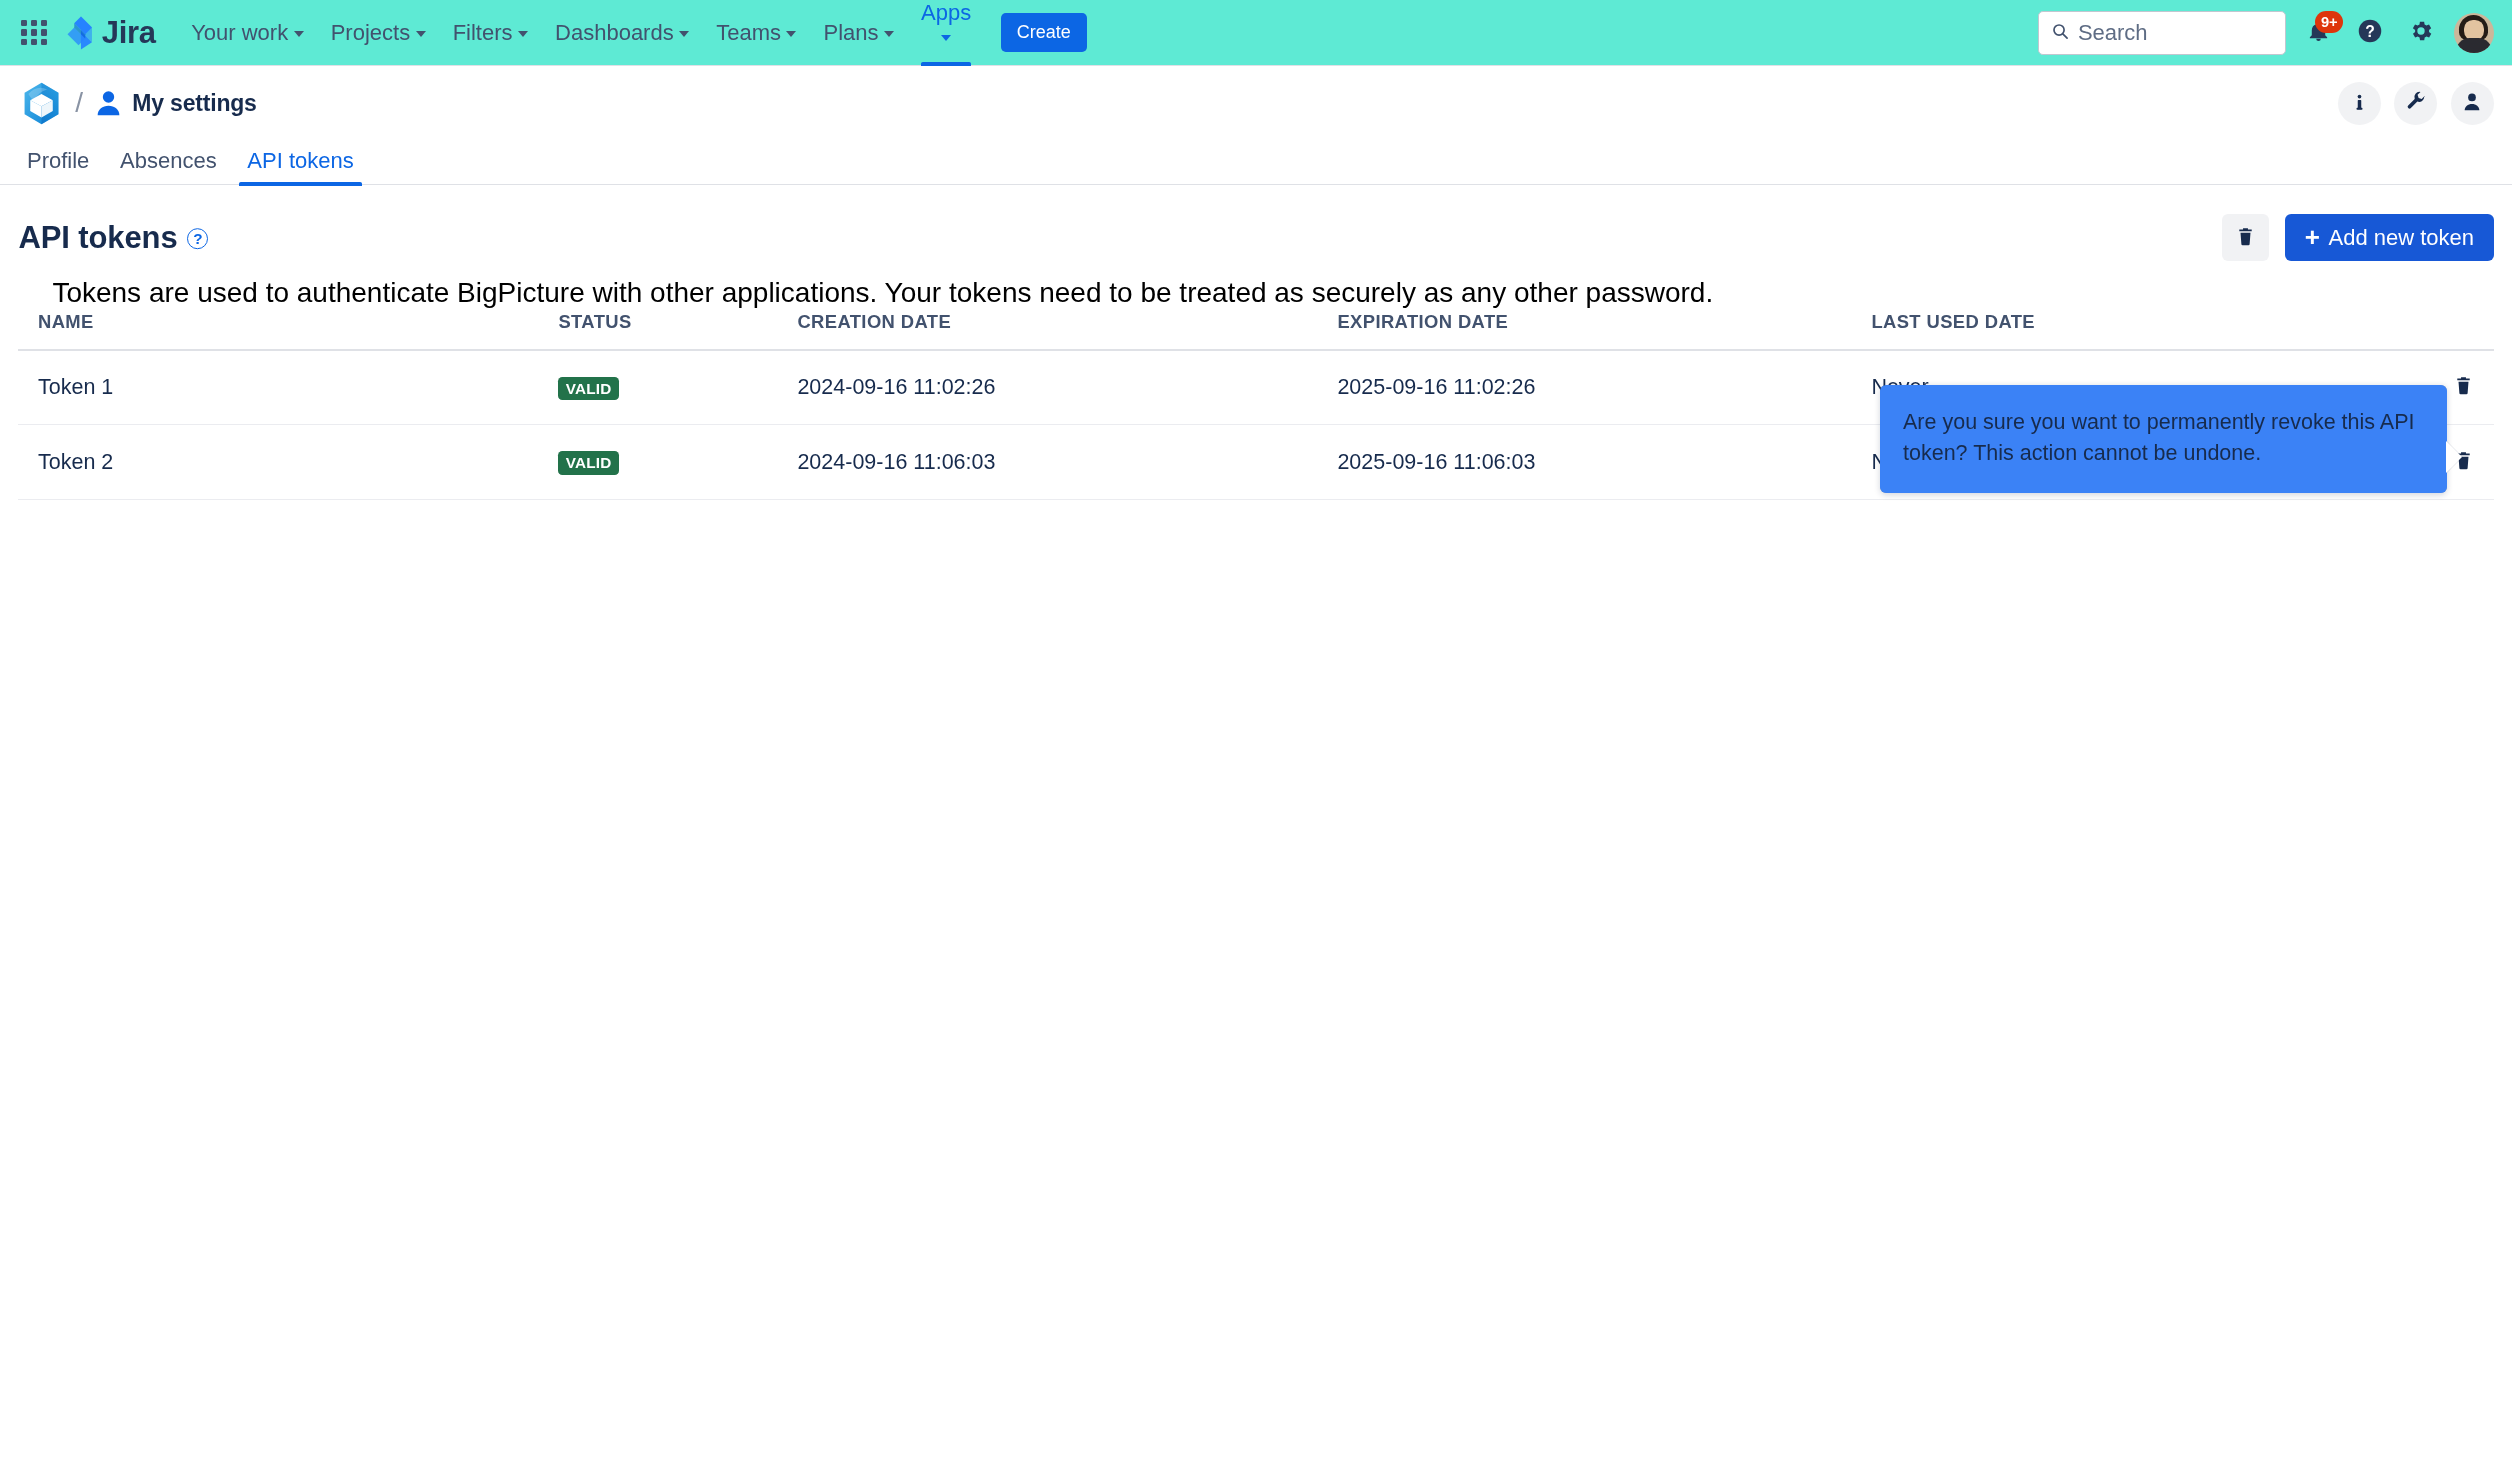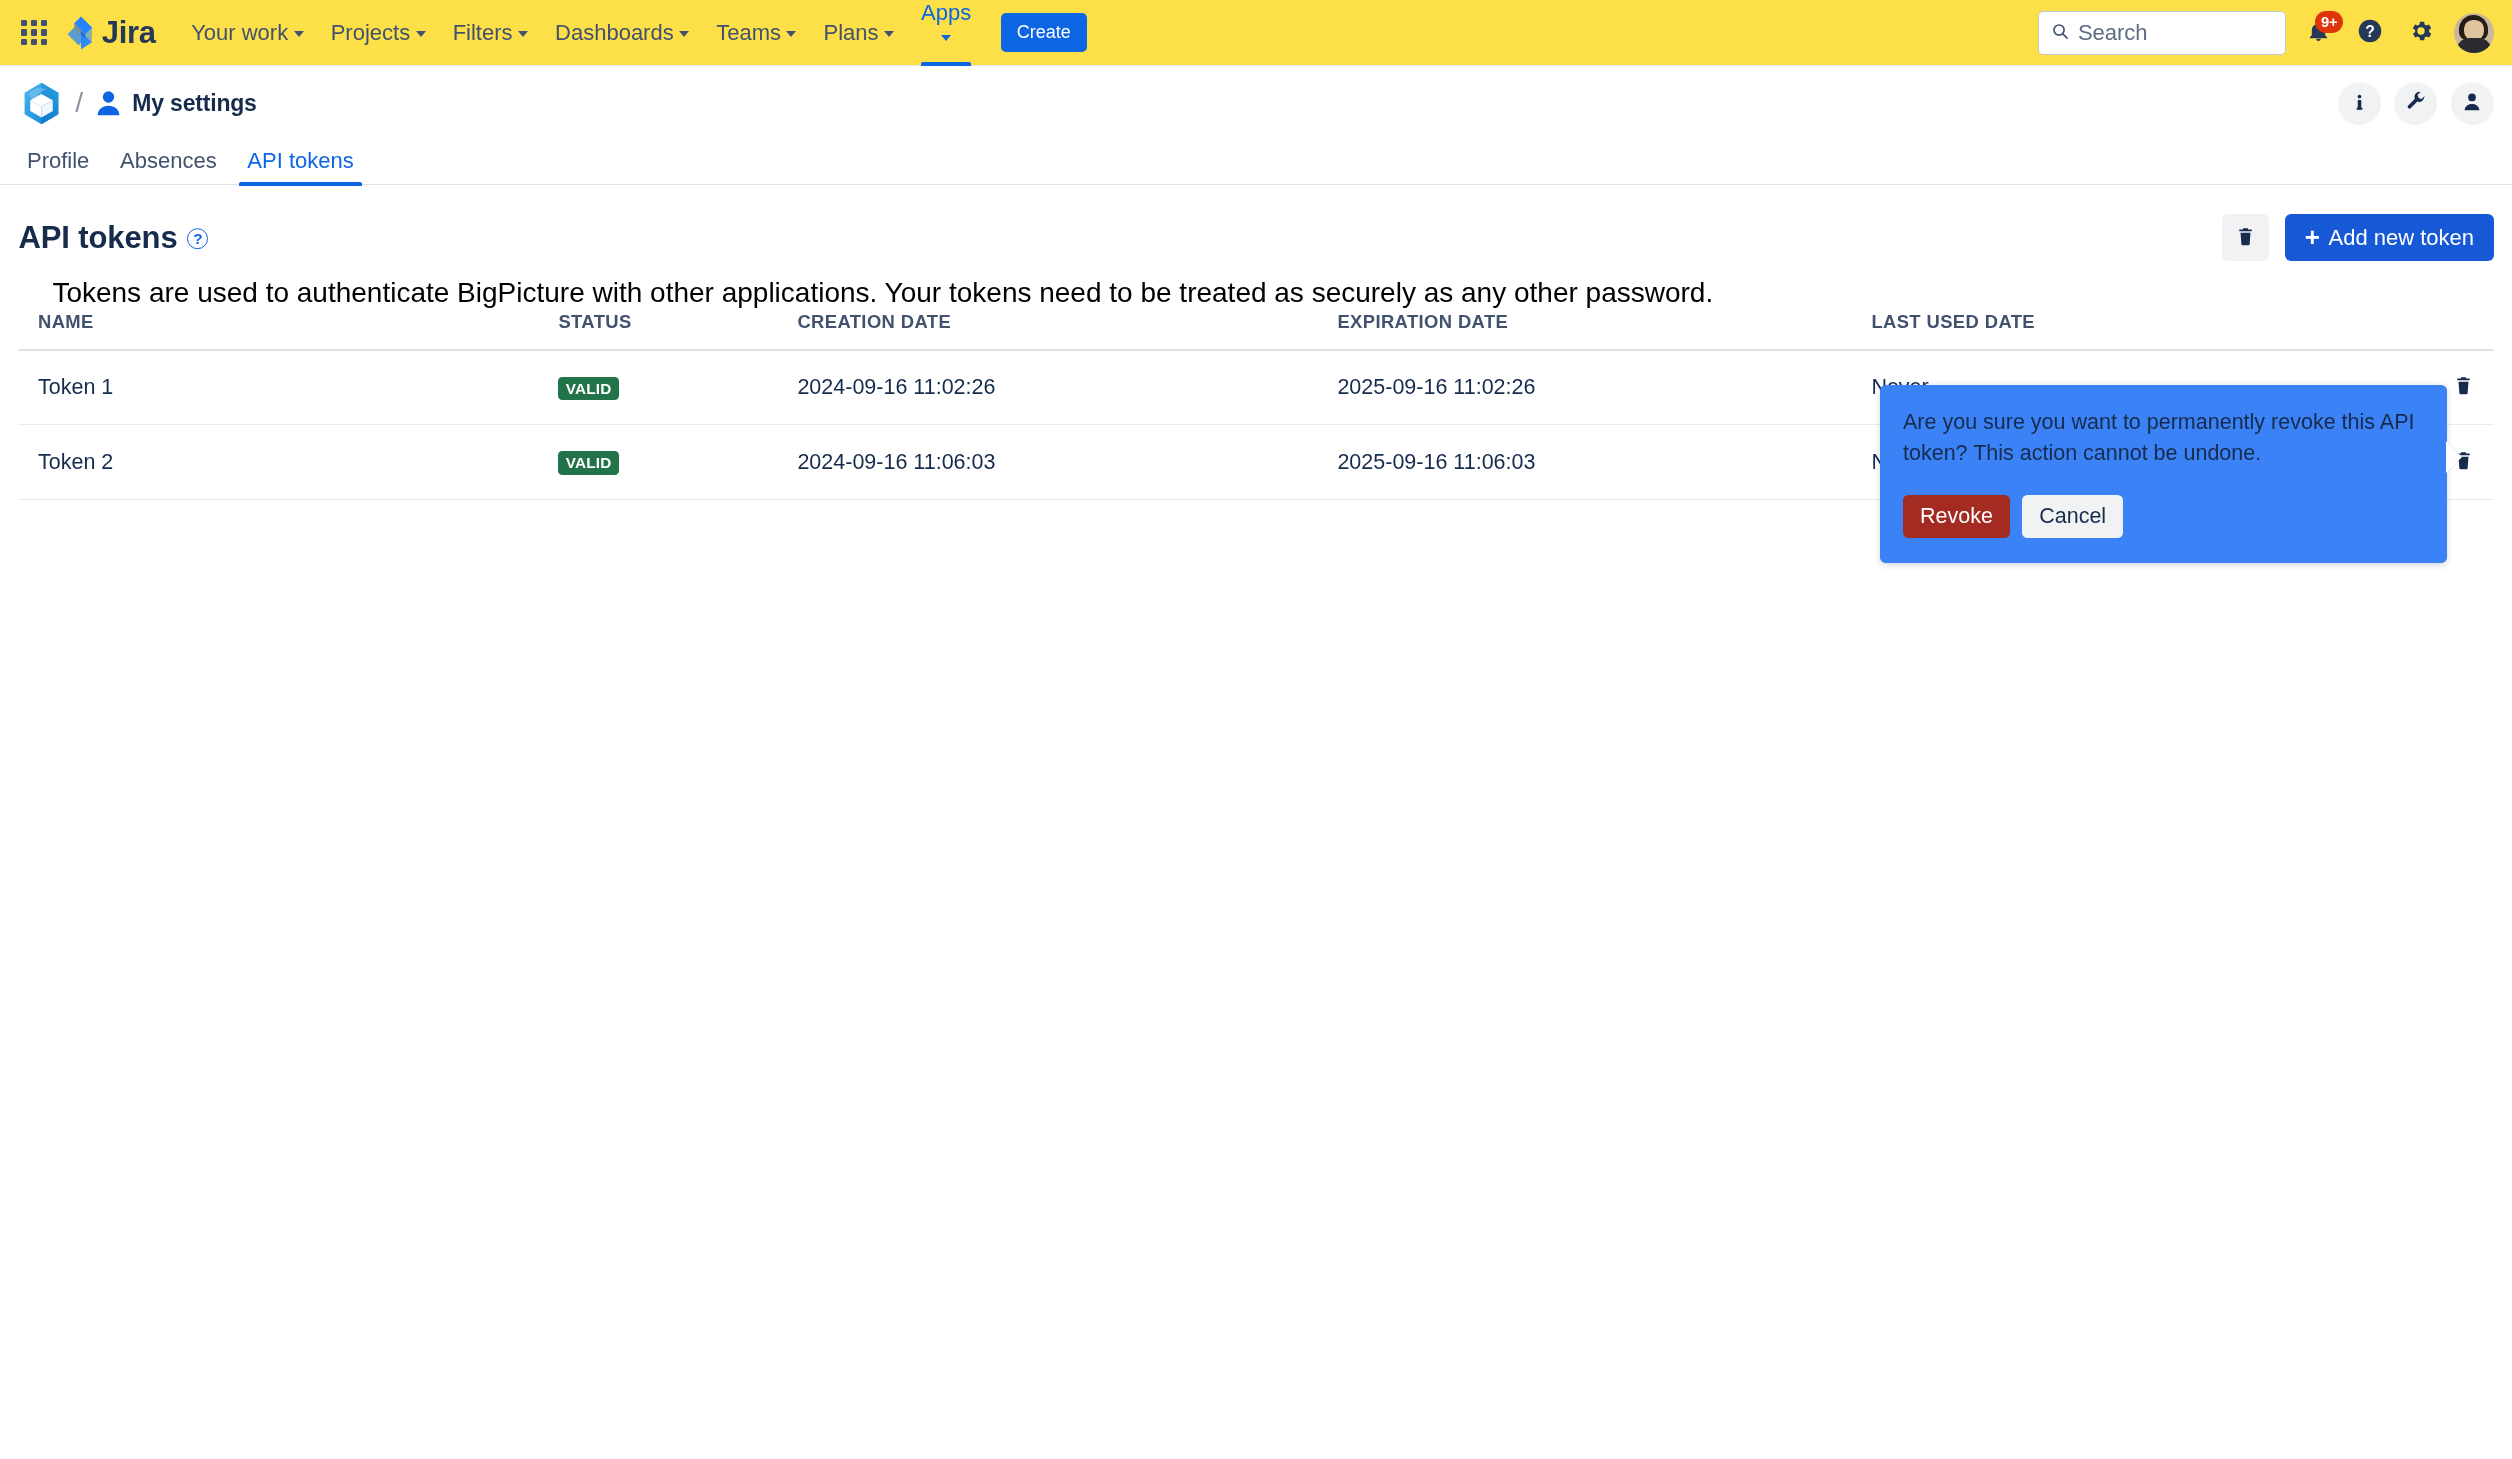--- a/index.html
+++ b/index.html
@@ -12,21 +12,21 @@
     font-family: "Liberation Sans", sans-serif;
     color: #172b4d;
     overflow: hidden;
   }
 
   
   .jira-nav {
     position: relative;
     height: 66px;
     width: 100%;
-    background: #fde047;
+    background: #5eead4;
     border-bottom: 1.2px solid #dfe1e6;
     display: flex;
     align-items: center;
     padding: 0 18.4px 0 17px;
   }
 
   .app-switcher {
     width: 34px; height: 34px;
     display: grid;
     grid-template-columns: repeat(3, 6.1px);
@@ -713,20 +713,16 @@
               </span>
             </button>
           </td>
         </tr>
       </tbody>
     </table>
   </div>
 
   <div class="confirm-popover">
     <div class="confirm-text">Are you sure you want to permanently revoke this API token? This action cannot be undone.</div>
-    <div class="confirm-actions">
-      <button class="btn-revoke">Revoke</button>
-      <button class="btn-cancel">Cancel</button>
-    </div>
   </div>
 
 </div>
 
 
 </body></html>

